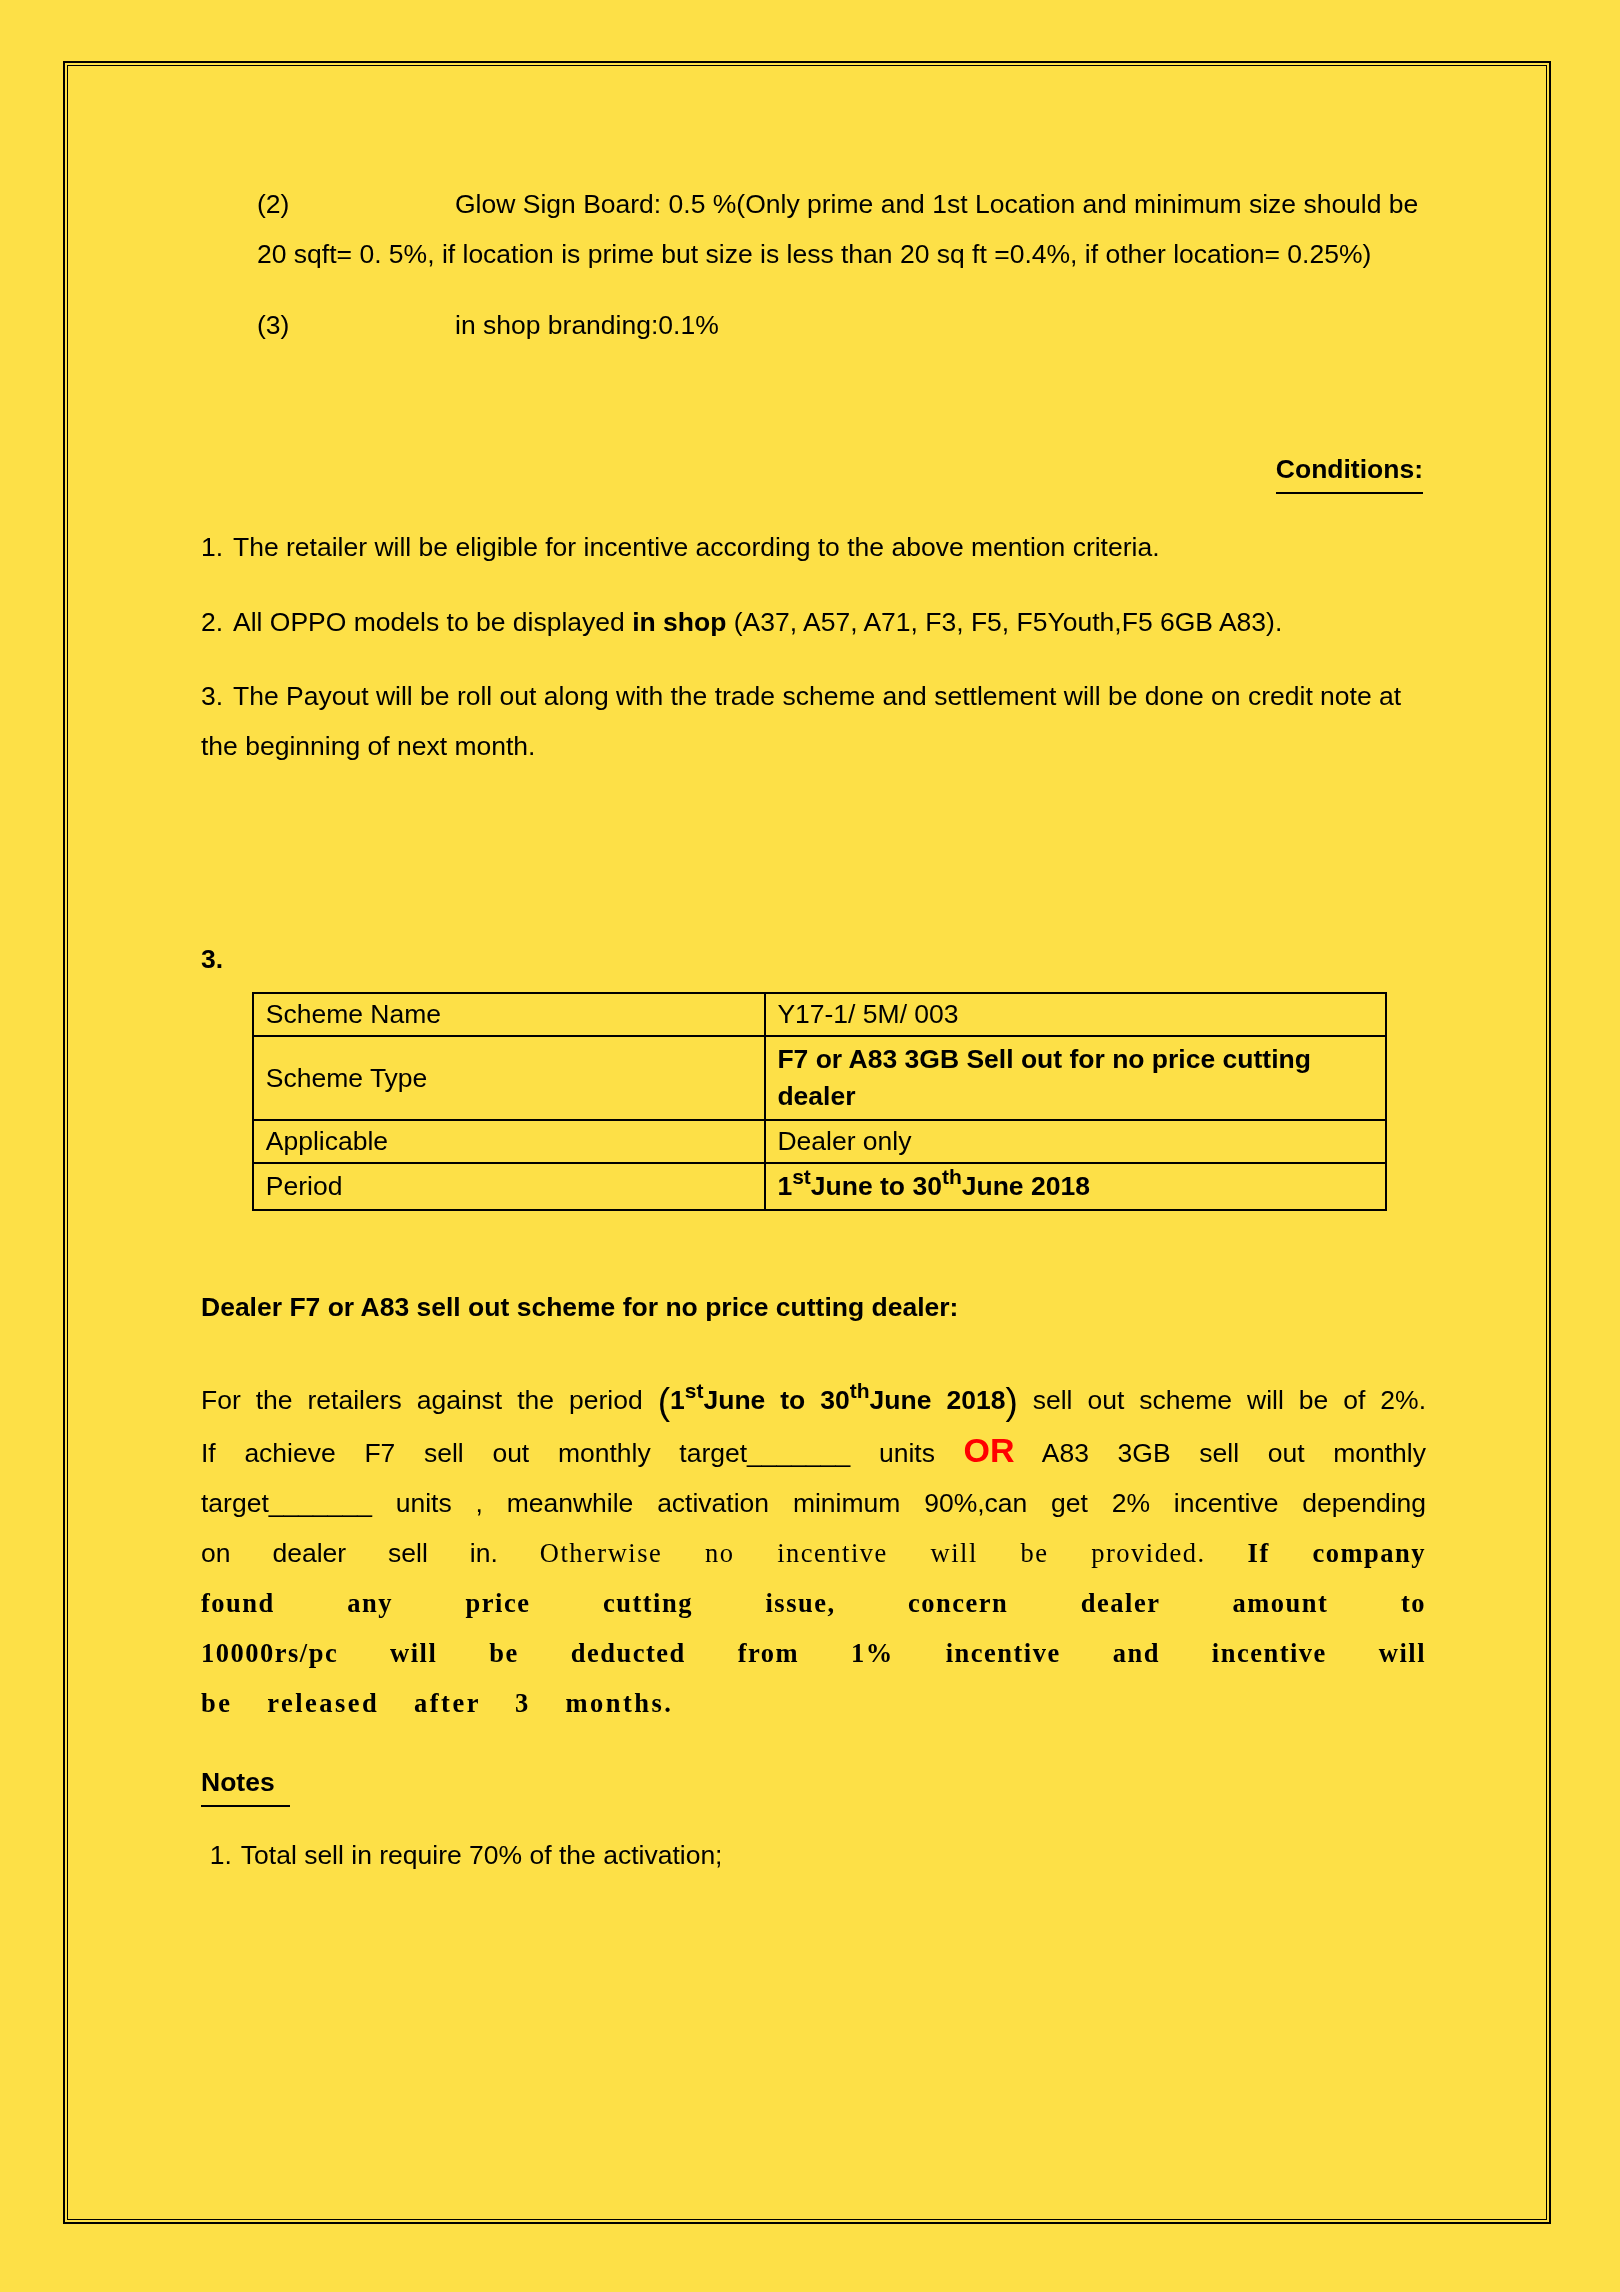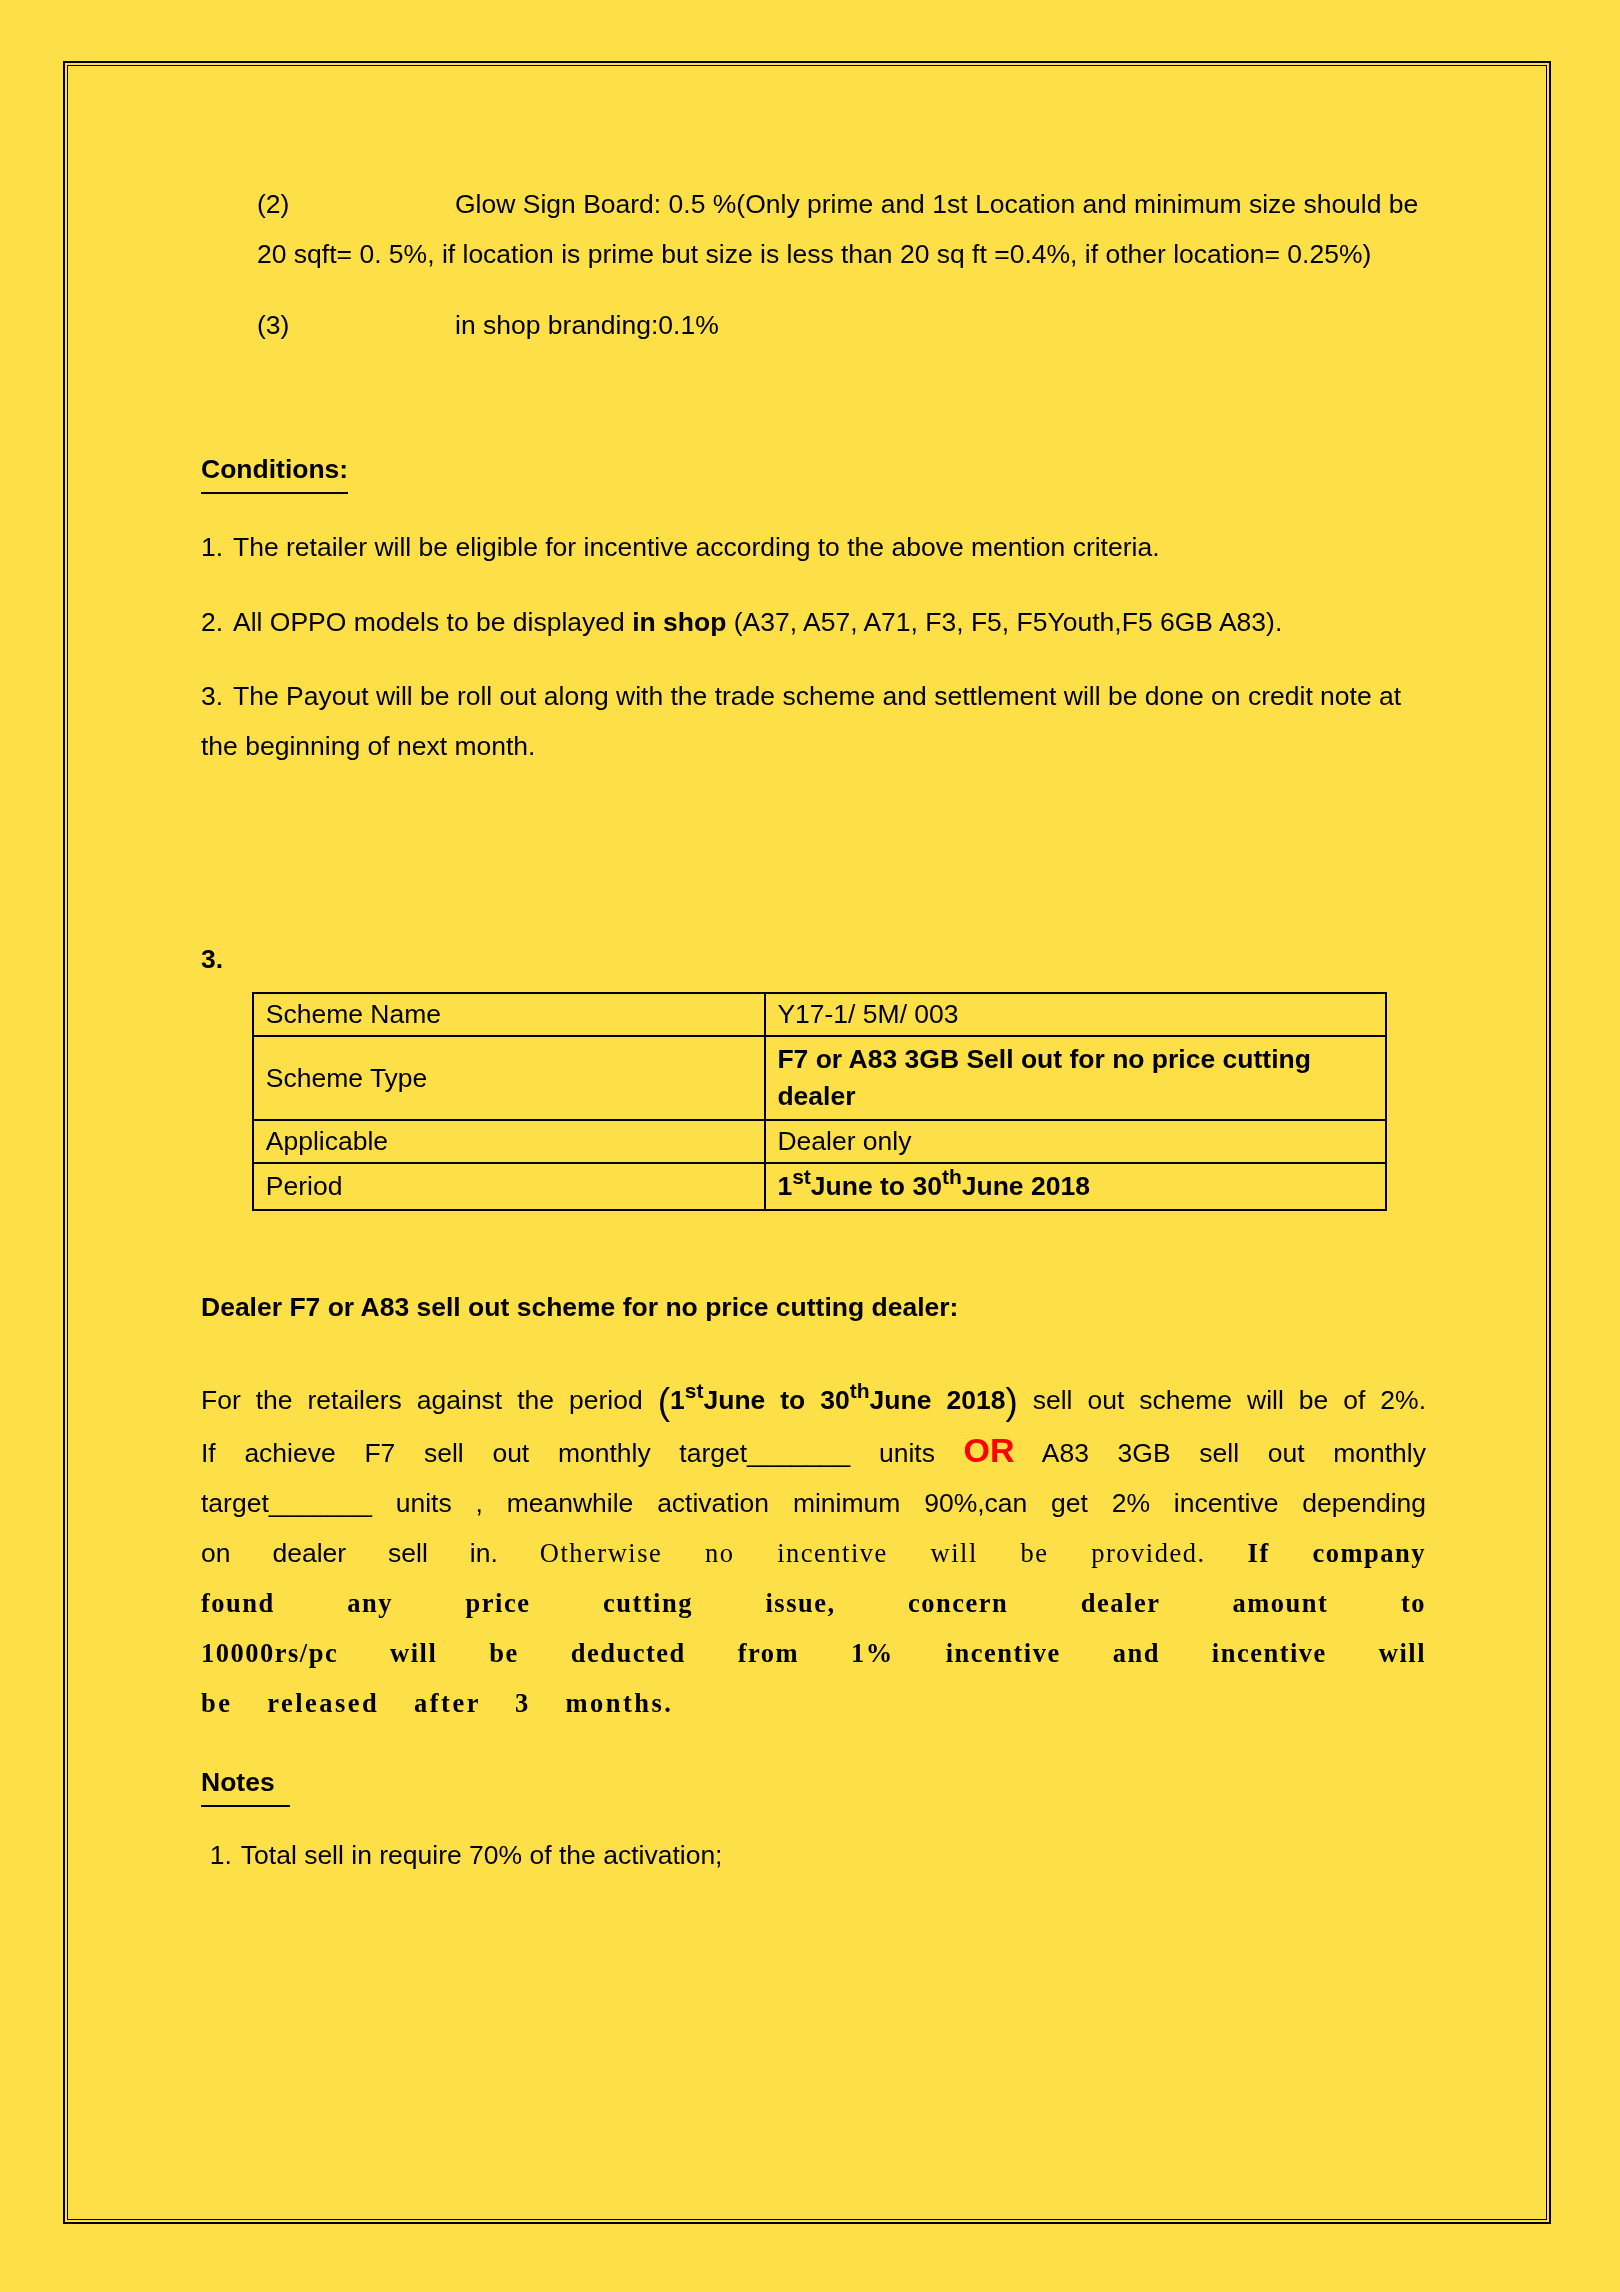--- a/index.html
+++ b/index.html
@@ -54,21 +54,21 @@
   .paren { font-size:37px; font-weight:400; vertical-align:-4.9px; line-height:0; }
   .serif { font-family:"Liberation Serif", serif; letter-spacing:1.5px; }
   .serif-b { font-family:"Liberation Serif", serif; letter-spacing:1.5px; font-weight:700; }
   .spread { word-spacing:25.5px; letter-spacing:2.5px; }
 
   .dealer2-heading { font-weight:700; margin-top:81px; }
   .notes-wrap { margin-top:29px; }
   .notes-ul { padding-right:15.7px; }
   .note-item { margin-top:22.5px; padding-left:8.8px; }
   .note-item .num { display:inline-block; width:31px; }
-  .cond-heading-wrap { margin-top:94px; }
+  .cond-heading-wrap { margin-top:94px;text-align:right; }
   .c1m { margin-top:28px; }
   .c2m { margin-top:25.5px; }
   .c3m { margin-top:23.5px; }
   .p3m { margin-top:20.6px; }
 </style>
 </head>
 <body>
 
 <div id="screenshot">
   <div class="border-outer">

